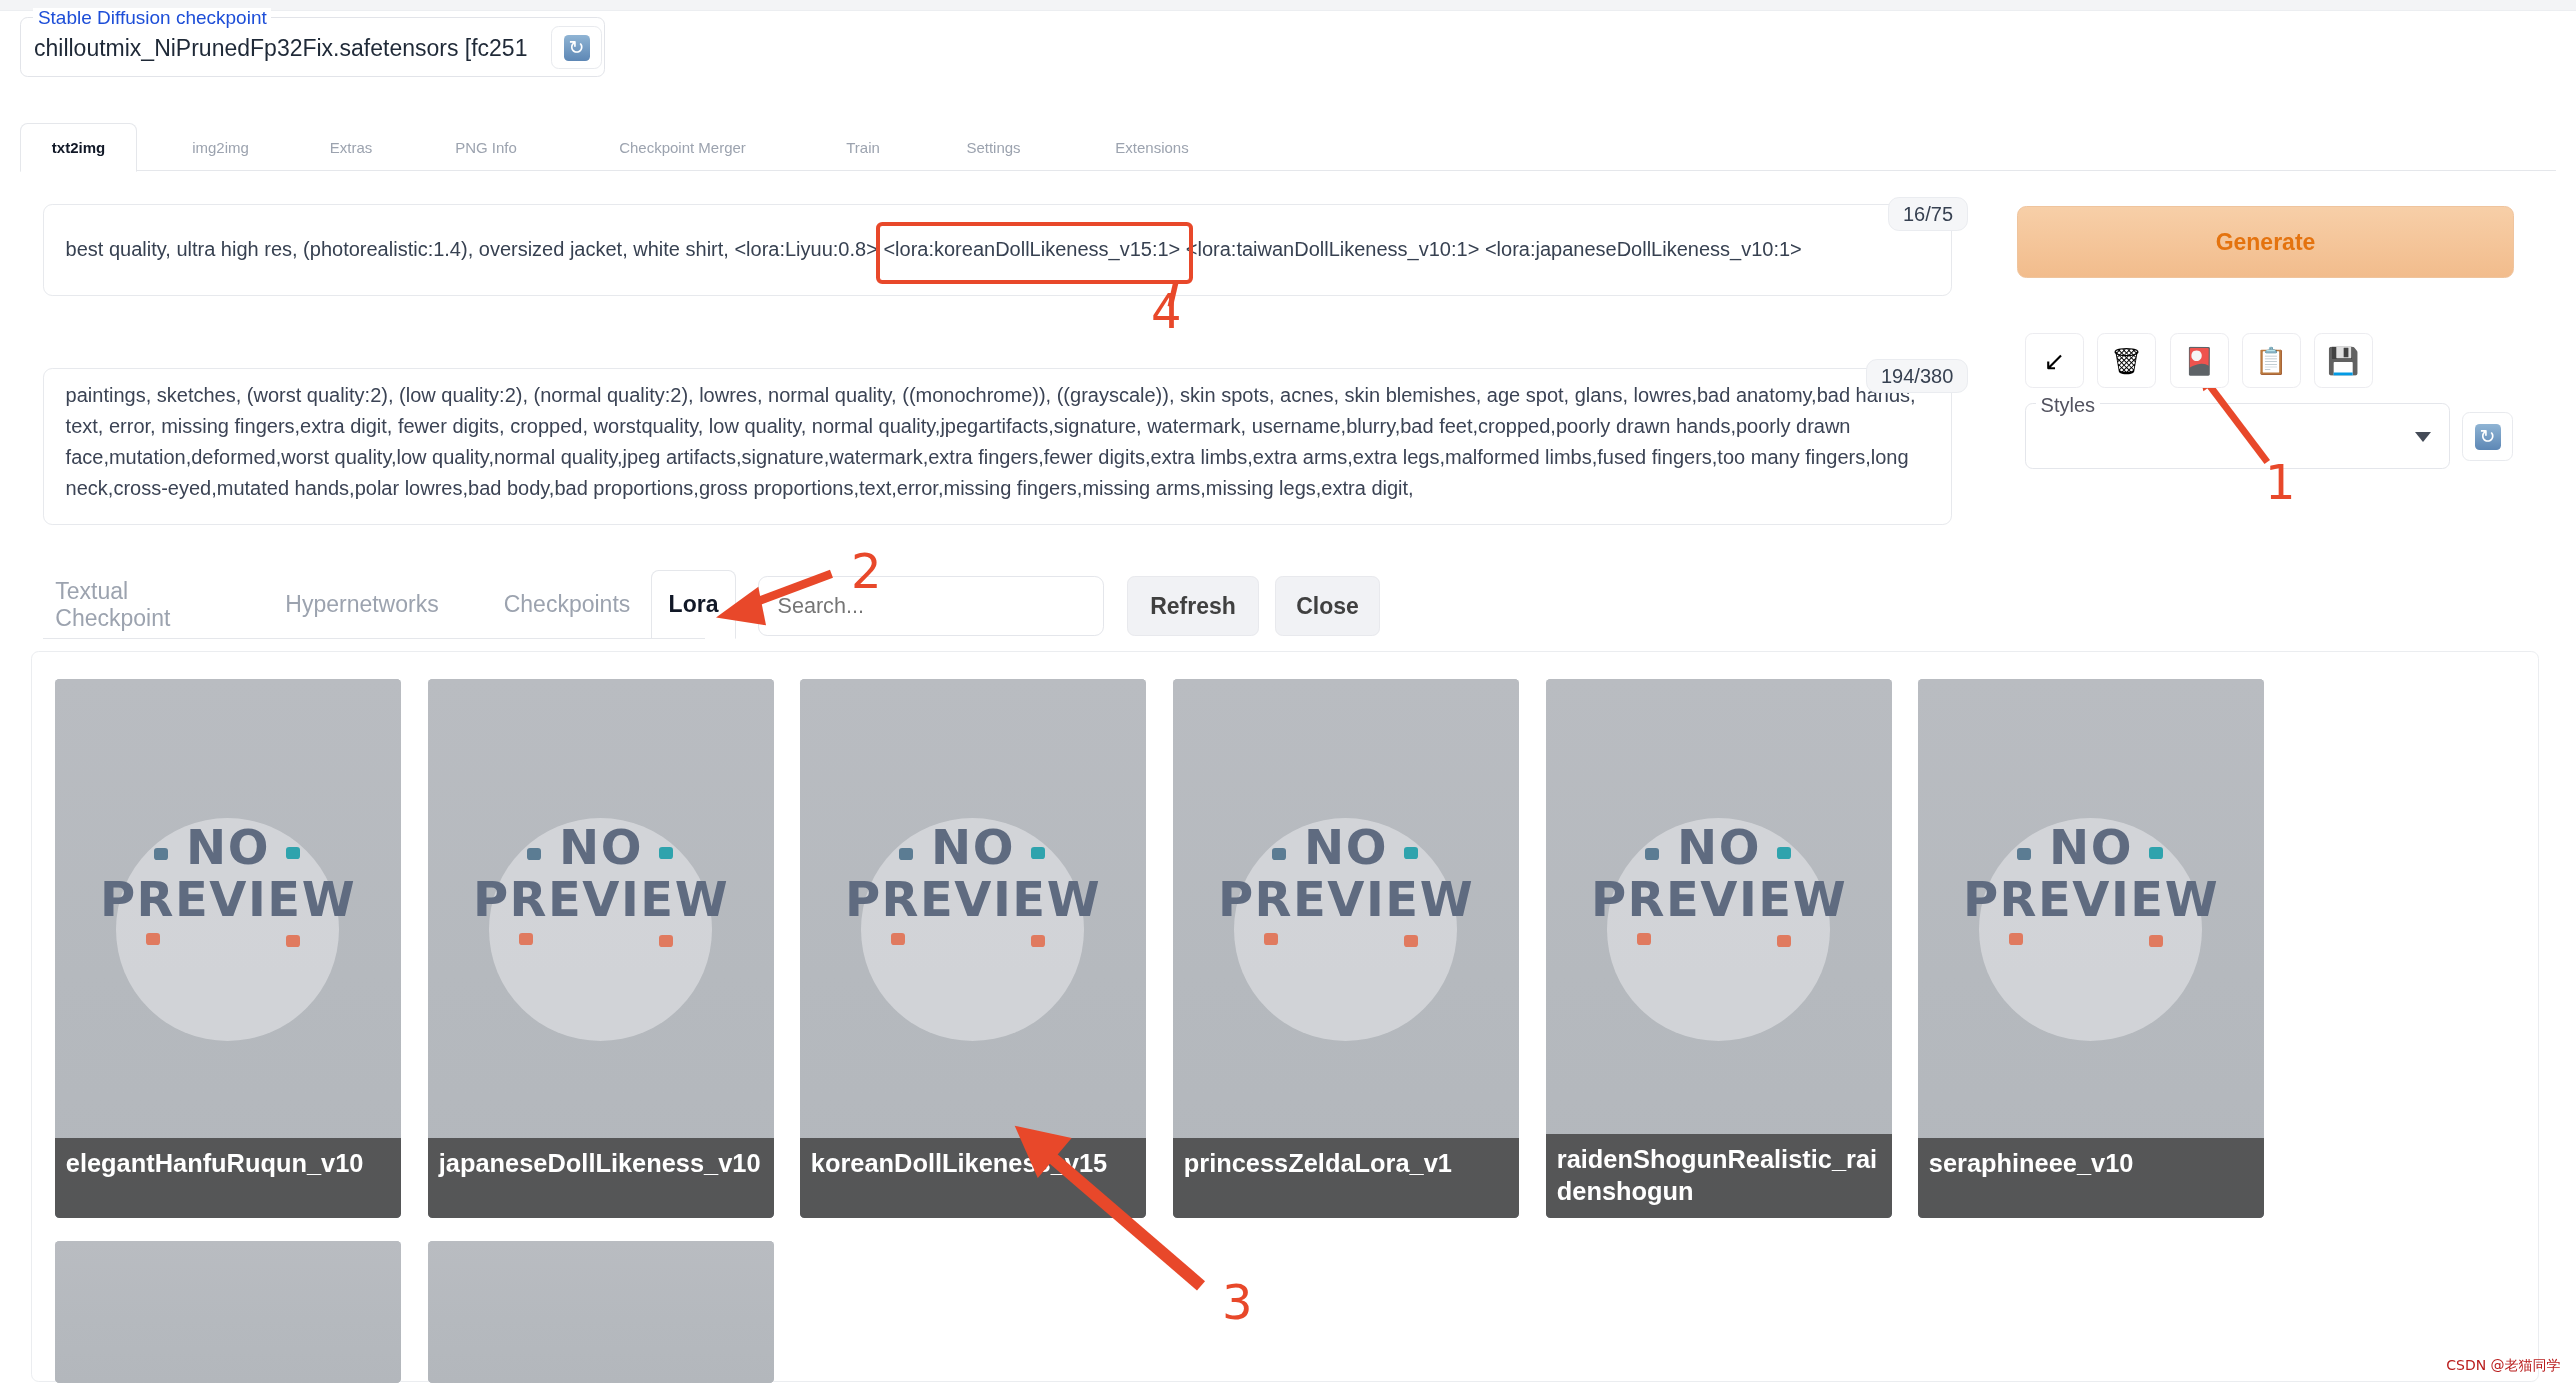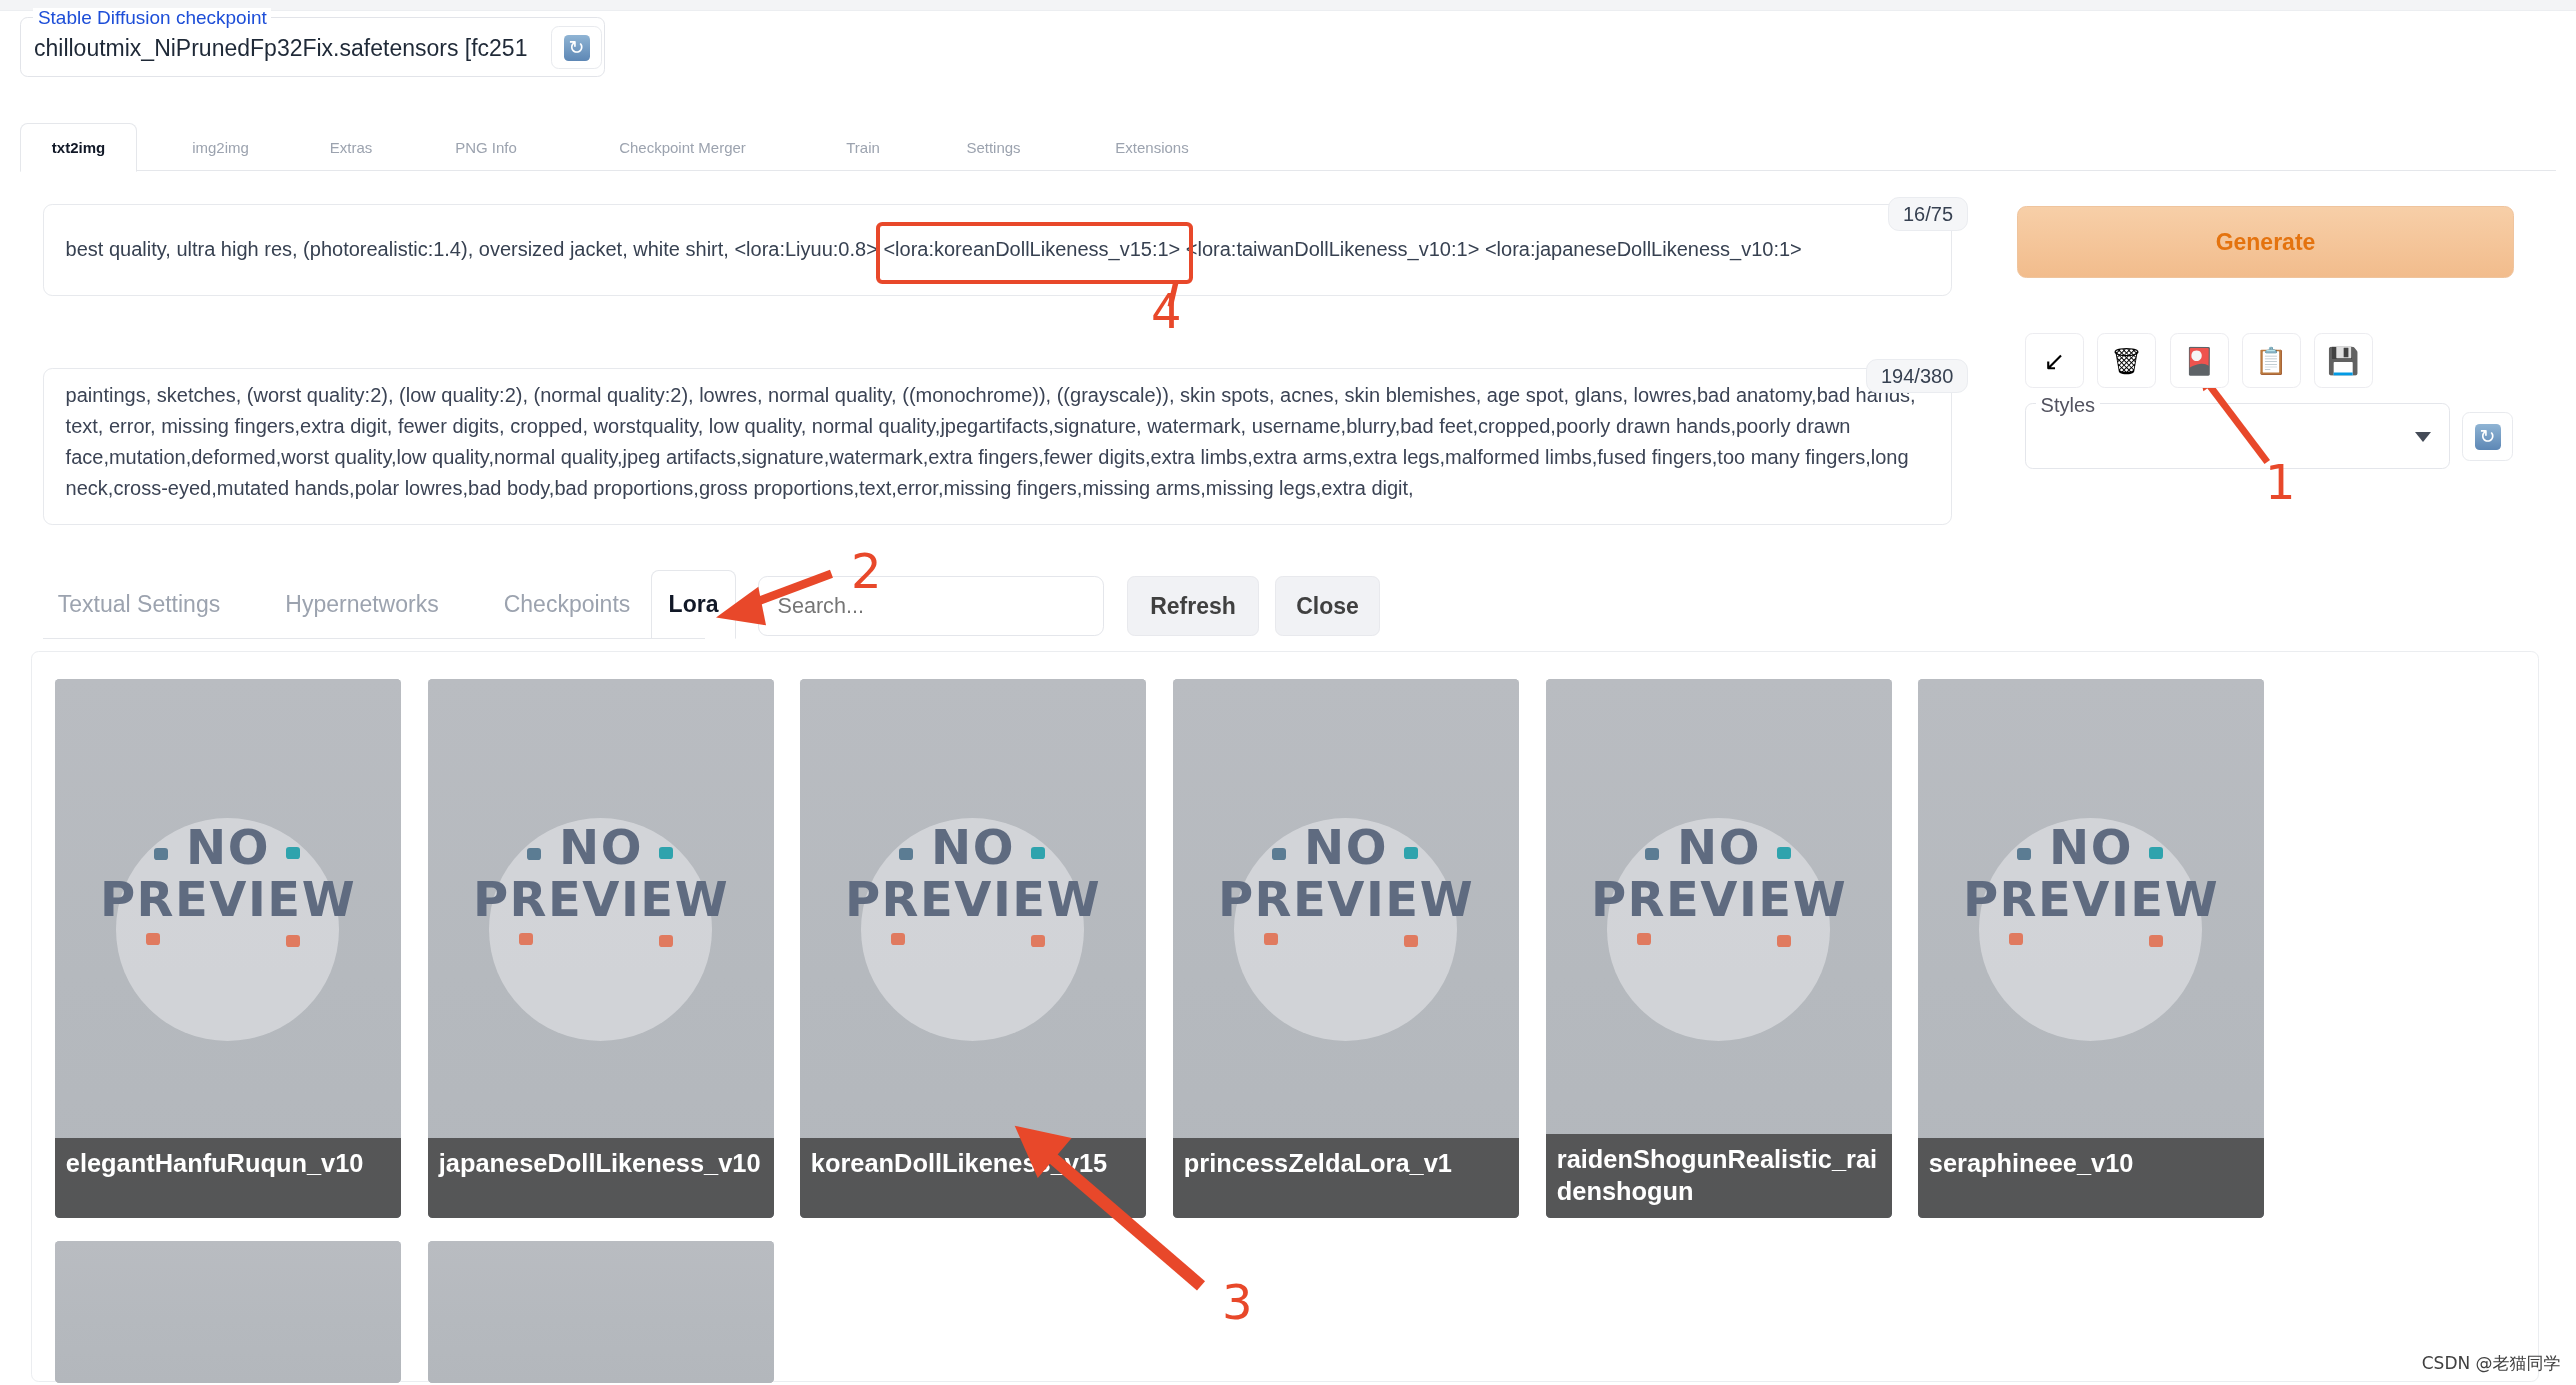--- a/index.html
+++ b/index.html
@@ -229,21 +229,21 @@
   }
   #hl-rect {
     position: absolute; left: 876px; top: 222px; width: 317px; height: 62px;
     border: 4.6px solid #e8482a; border-radius: 6.2px;
   }
   svg.anno { position: absolute; overflow: visible; pointer-events: none; }
 
   
   #watermark {
     position: absolute; right: 15.4px; bottom: 10.8px;
-    font-size: 17px; color: #404040;
+    font-size: 14px; color: #b91c1c;
     font-family: "DejaVu Sans", sans-serif;
   }
 </style>
 </head>
 <body>
 
 <div id="topbar"></div>
 
 <div id="checkpoint-row">
   <div class="fieldset-box">
@@ -300,21 +300,21 @@
 <div id="styles-box">
   <div id="styles-caret"></div>
 </div>
 <div id="styles-legend">Styles</div>
 <div class="refresh-btn" id="styles-refresh">
   <span class="refresh-glyph">↻</span>
 </div>
 
 <div id="en-tabs">
     <div class="en-tab" style="left: 0px; width: 192px;">
-      <span>Textual Settings</span>
+      <span>Textual Checkpoint</span>
     </div>
     <div class="en-tab" style="left: 223px; width: 192px;">
       <span>Hypernetworks</span>
     </div>
     <div class="en-tab" style="left: 447px; width: 154px;">
       <span>Checkpoints</span>
     </div>
     <div class="en-tab active" style="left: 608px; width: 85px;">
       <span>Lora</span>
     </div>

